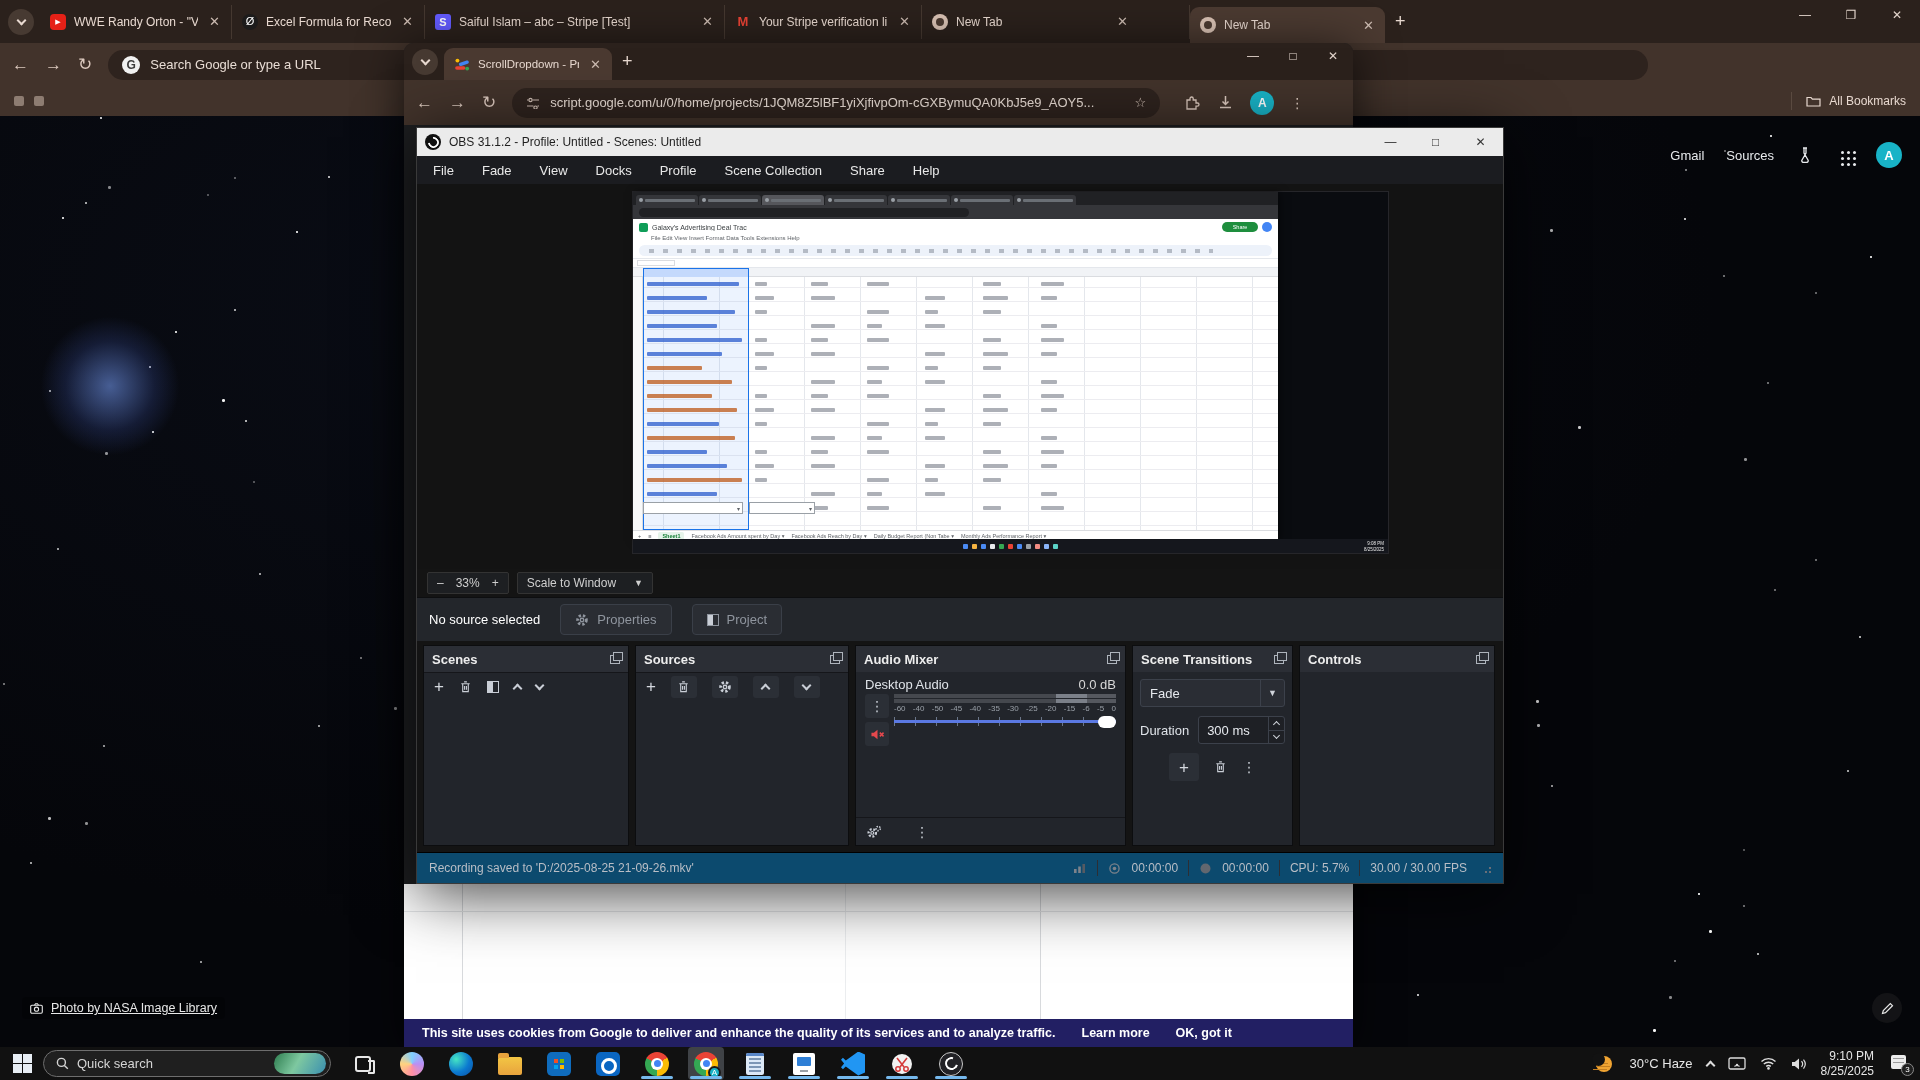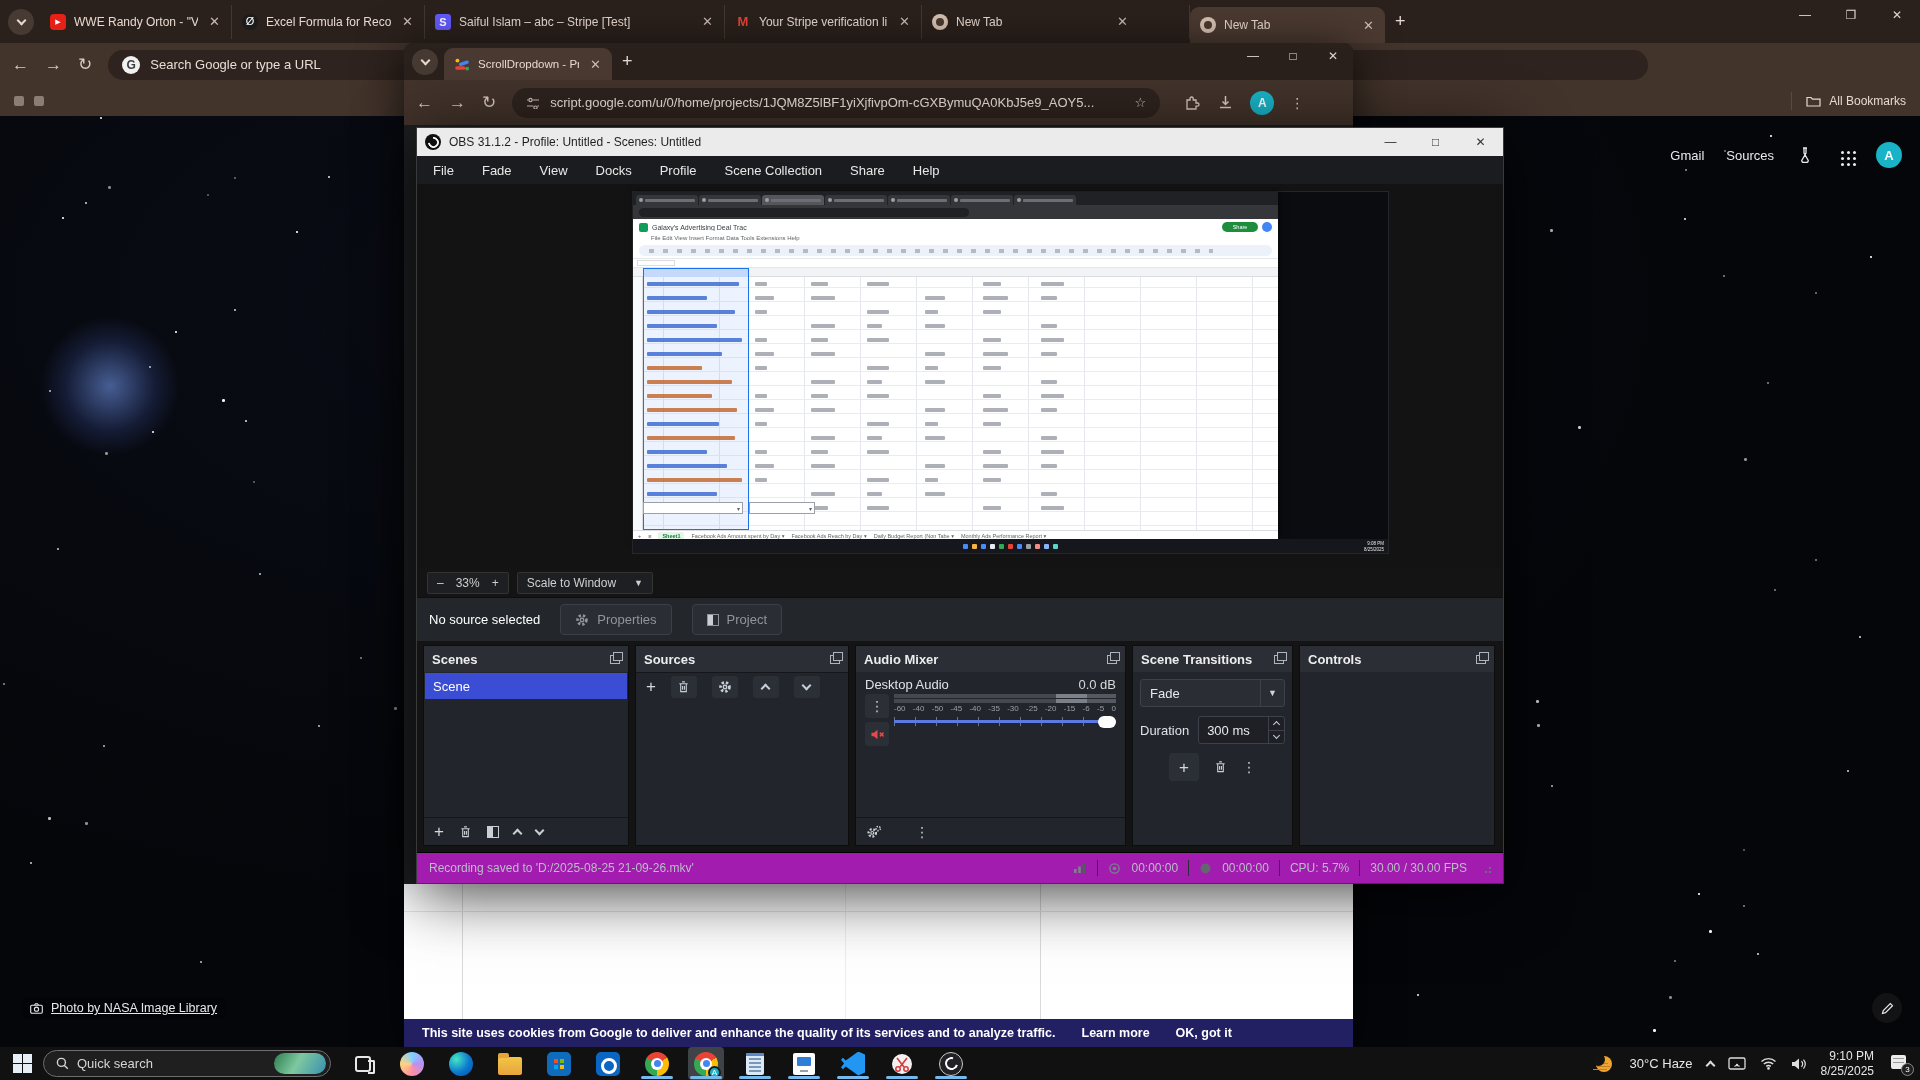--- a/index.html
+++ b/index.html
@@ -117,21 +117,21 @@
   .spin .arr i{flex:1;display:flex;align-items:center;justify-content:center;color:#cfd3da;}
   .spin .arr i + i{border-top:1px solid #3c414b;}
   .spin .chev{width:5px;height:5px;border-width:1.5px;}
   .tr-btns{display:flex;align-items:center;justify-content:center;gap:15px;margin-top:9px;}
   
   .ctl-body{padding:5px 6px;display:flex;flex-direction:column;gap:4px;}
   .cbtn{height:30px;background:#2e323b;border:1px solid #1a1b1f;border-radius:4px;color:#e5e7ea;font-size:13px;display:flex;align-items:center;justify-content:center;}
   .vc-row{display:flex;gap:4px;}
   .vc-row .cbtn{flex:1;}
   .vc-gear{width:34px;flex:none;}
-  .obs-statusbar{height:31px;background:#a21caf;border-top:1px solid #000;display:flex;align-items:center;padding:0 12px;font-size:12px;color:#b9bec6;flex:none;}
+  .obs-statusbar{height:31px;background:#0c4a6e;border-top:1px solid #000;display:flex;align-items:center;padding:0 12px;font-size:12px;color:#b9bec6;flex:none;}
   .st-right{margin-left:auto;display:flex;align-items:center;gap:10px;}
   .st-div{width:1px;height:16px;background:#2c2e34;}
   .grip{width:10px;height:10px;position:relative;margin-left:4px;}
   .grip i{position:absolute;width:2px;height:2px;background:#6a6f78;}
   
   .capture{position:absolute;left:215px;top:7px;width:757px;height:363px;background:#0a0c10;border:1px solid #26262a;}
   .mini{position:absolute;left:0;top:0;width:645px;height:349px;display:flex;flex-direction:column;box-shadow:2px 0 8px rgba(0,0,0,.5);}
   .m-tabs{height:13px;background:#202124;display:flex;align-items:flex-end;padding-left:3px;gap:1px;flex:none;}
   .m-tab{width:62px;height:10px;background:#35363a;border-radius:3px 3px 0 0;display:flex;align-items:center;gap:2px;padding:0 3px;}
   .m-tab i{width:4px;height:4px;border-radius:50%;background:#9aa0a6;flex:none;}
@@ -752,23 +752,20 @@
       </div>
     </div>
 
     <div class="obs-docks">
 
       <div class="panel" style="width:206px">
         <div class="panel-h">
             <span>Scenes</span>
             <span class="popout"></span>
           </div>
-        <div class="panel-body">
-          <div class="scene-item">Scene</div>
-        </div>
         <div class="panel-foot">
           <span class="plus">+</span>
           <svg width="13" height="14" viewBox="0 0 14 15">
               <path d="M2.5 4h9M5.5 2h3M4 4.5v8h6v-8M6 6.5v4M8 6.5v4" fill="none" stroke="#c9ced6" stroke-width="1.2"></path>
             </svg>
           <span class="filtersq"></span>
           <i class="chev up" style="color:#c9ced6"></i>
           <i class="chev" style="color:#c9ced6"></i>
         </div>
       </div>

